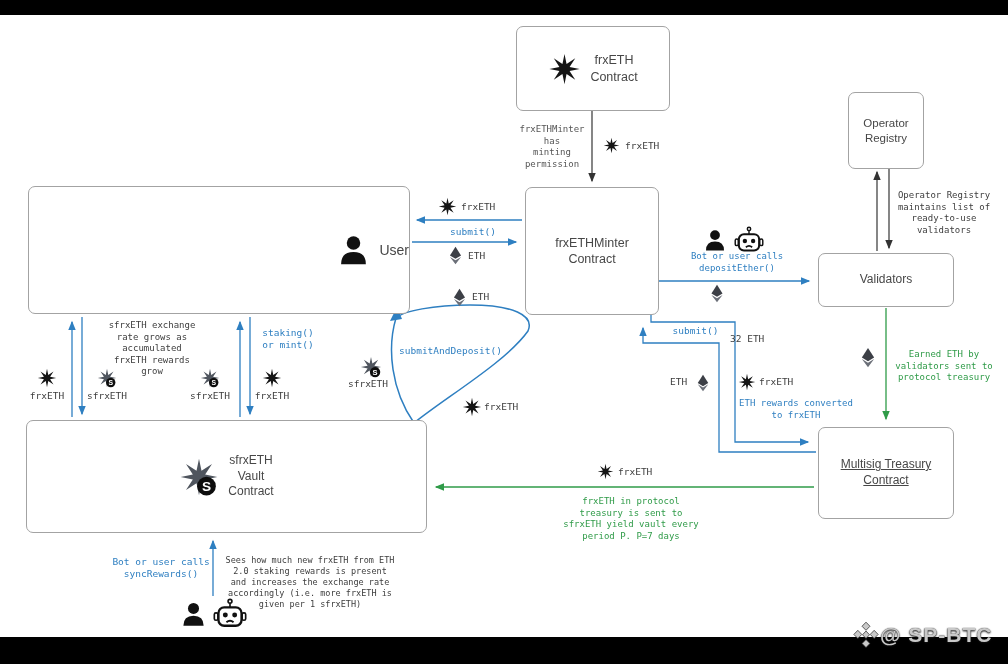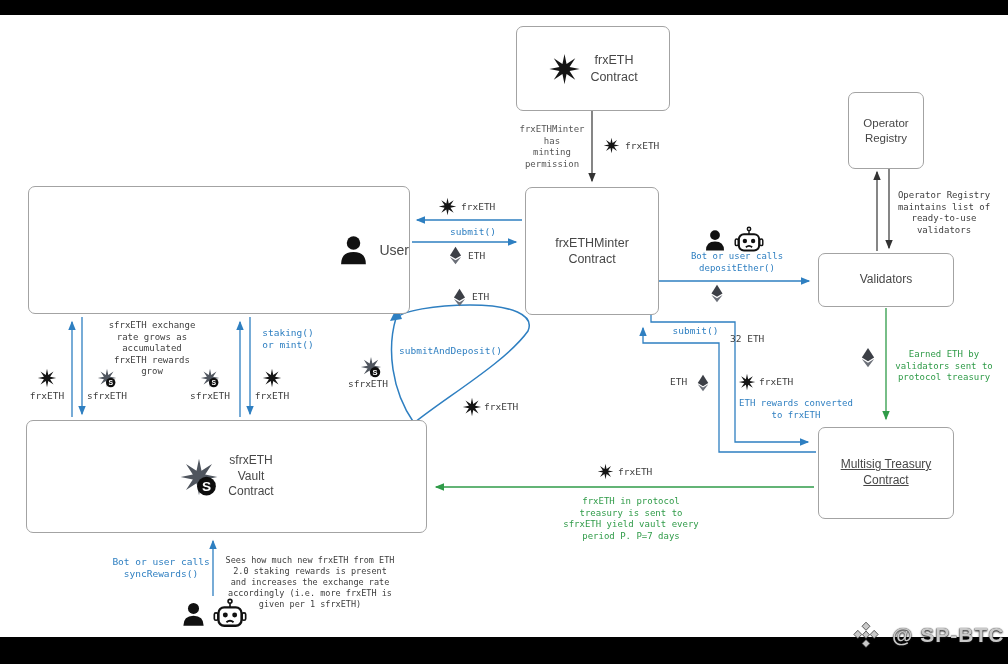--- a/index.html
+++ b/index.html
@@ -11,21 +11,21 @@
   svg.art{position:absolute;left:0;top:0;}
   .box{position:absolute;background:#fff;border:1.3px solid #a3a3a3;border-radius:7px;
        display:flex;align-items:center;justify-content:center;gap:9px;z-index:2;}
   .btitle{font-family:"Liberation Sans",sans-serif;color:#474747;text-align:center;line-height:1.3;}
   .lbl{position:absolute;font-family:"DejaVu Sans Mono",monospace;font-size:9.5px;line-height:1.28;
        color:#3d3d3d;white-space:pre-line;z-index:3;}
   .blue{color:#2e7fc1;}
   .green{color:#2f9b48;}
   .ctr{text-align:center;}
   .ic{position:absolute;z-index:3;}
-  #watermark{position:absolute;left:852px;top:621px;display:flex;align-items:center;gap:12px;z-index:5;}
+  #watermark{position:absolute;left:852px;top:621px;display:flex;align-items:center;gap:0;z-index:5;}
   #watermark .wm-text{font-family:"Liberation Sans",sans-serif;font-size:21px;font-weight:bold;
        letter-spacing:1px;color:#c9c9c9;text-shadow:0 1px 2px #111, 0 0 1px #333;}
 </style>
 </head>
 <body>
 
 <div id="stage">
 
   <svg width="0" height="0" style="position:absolute">
     <defs>

